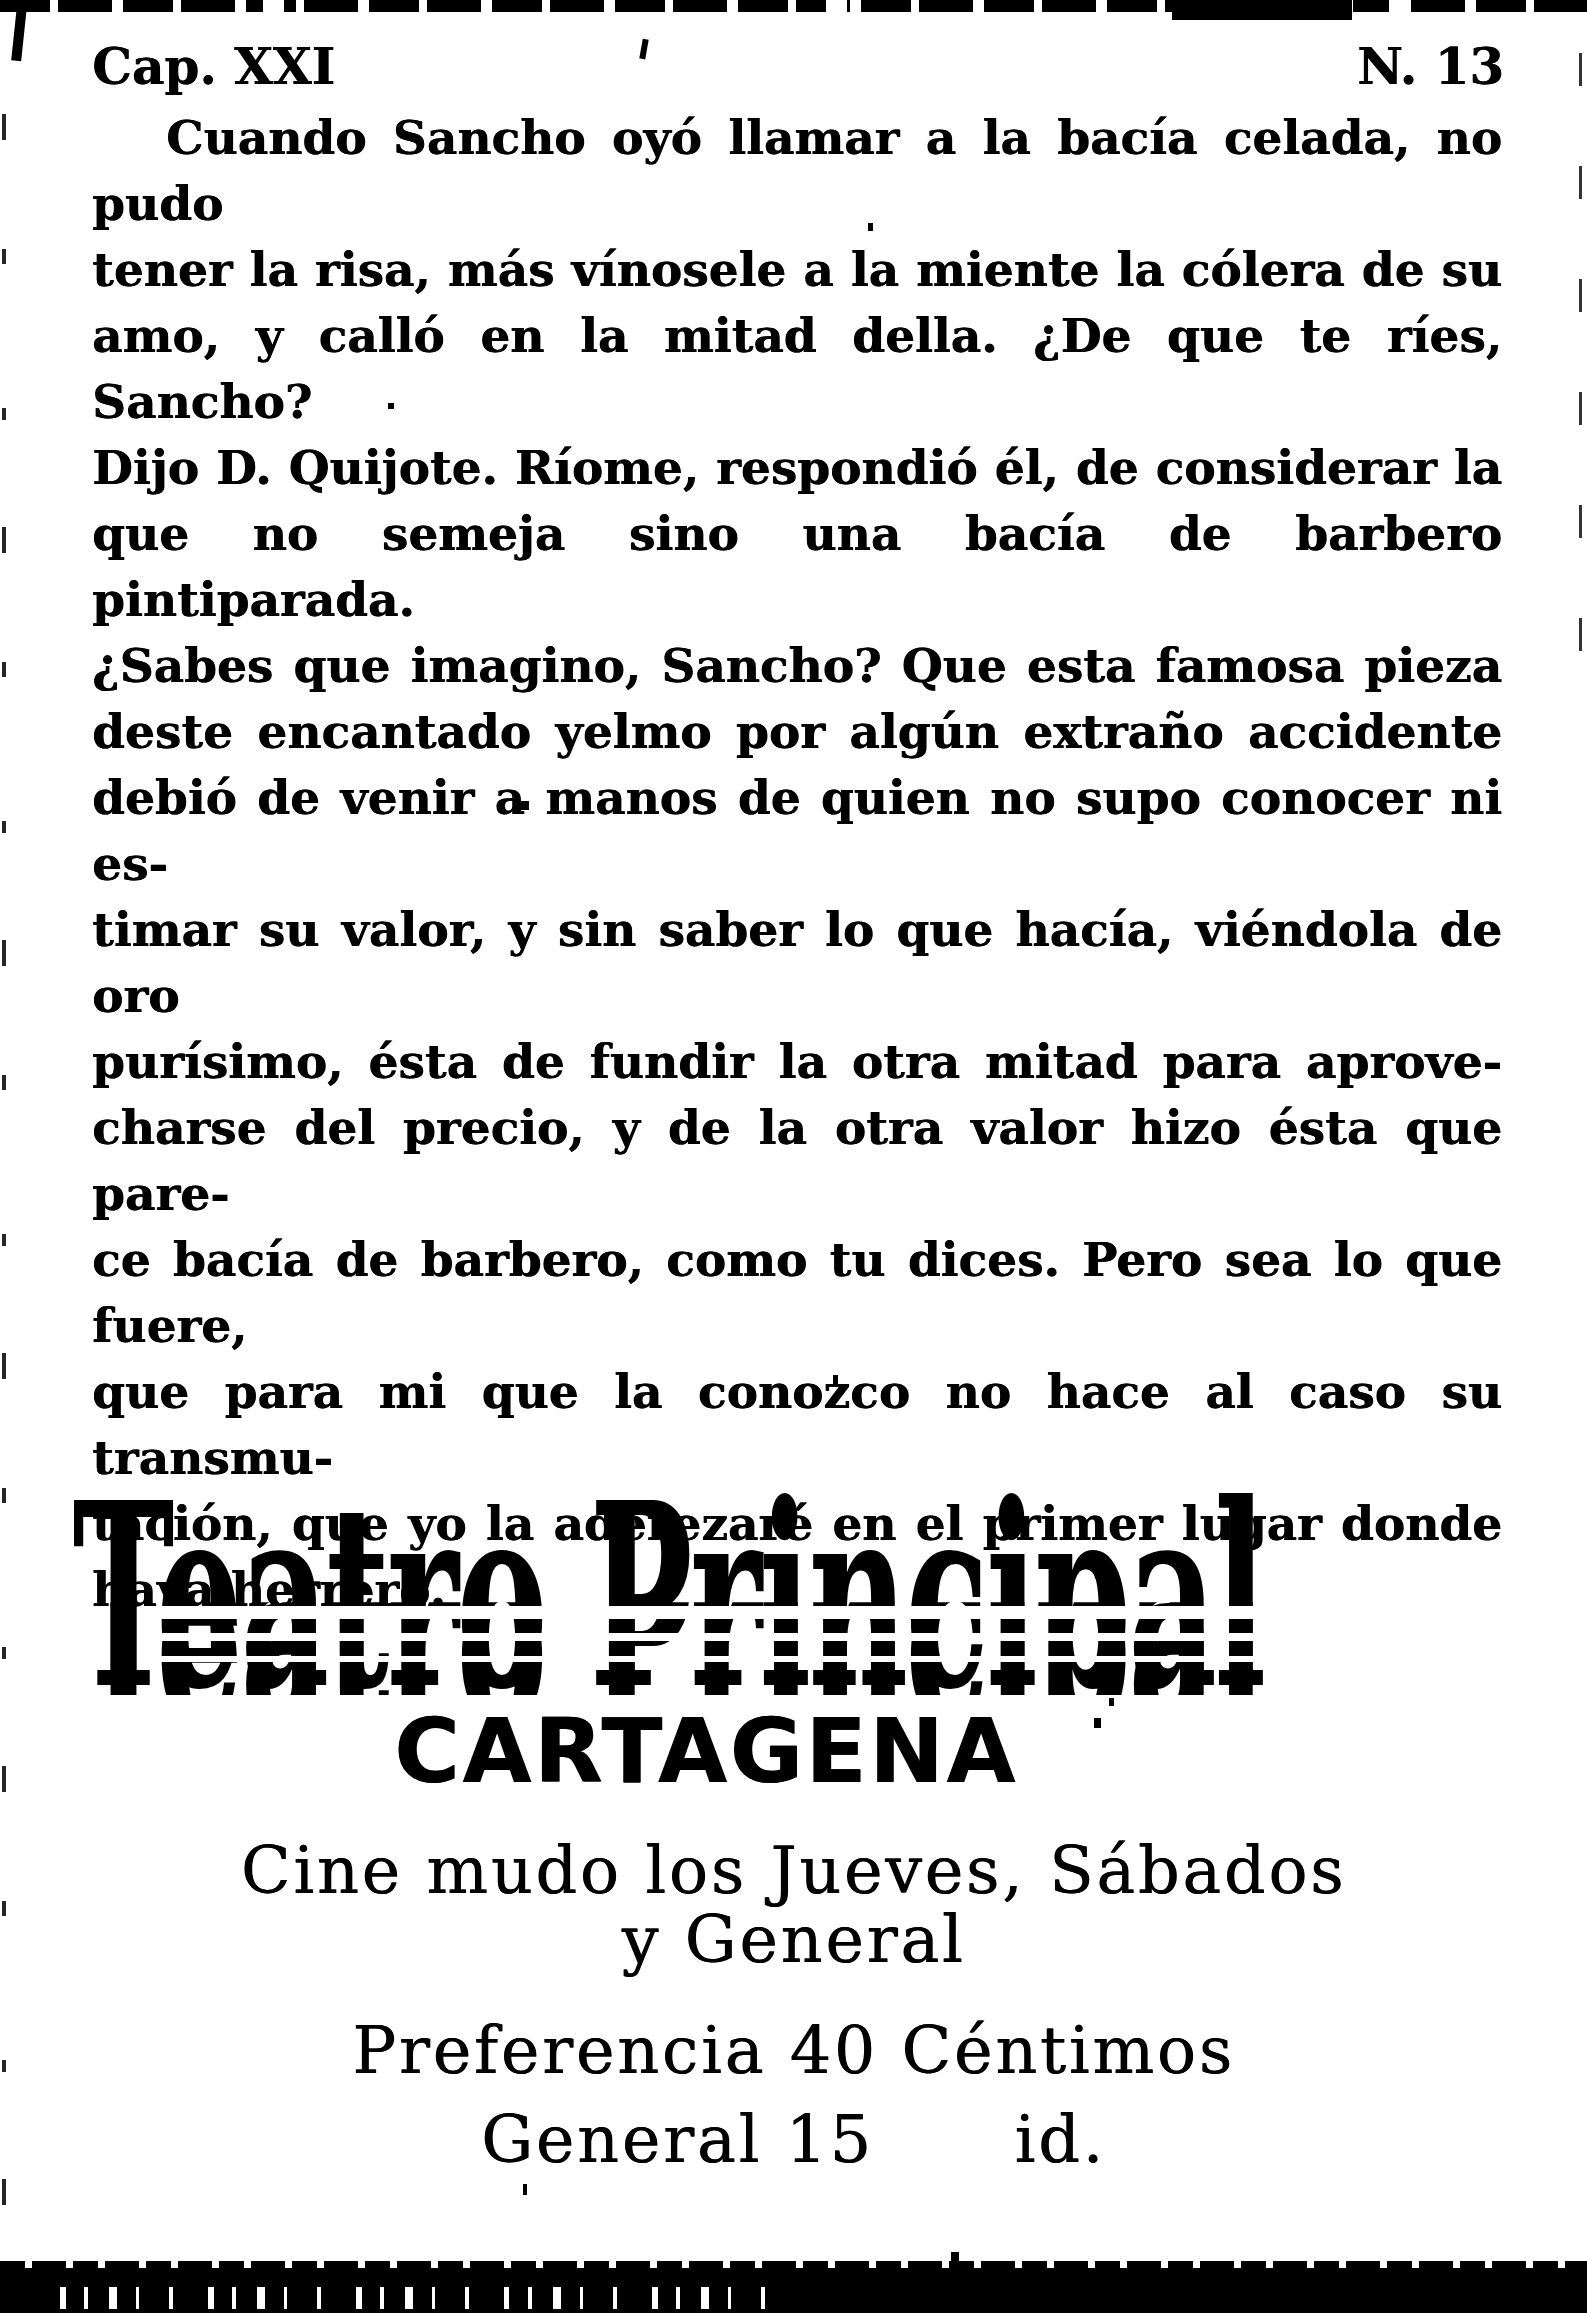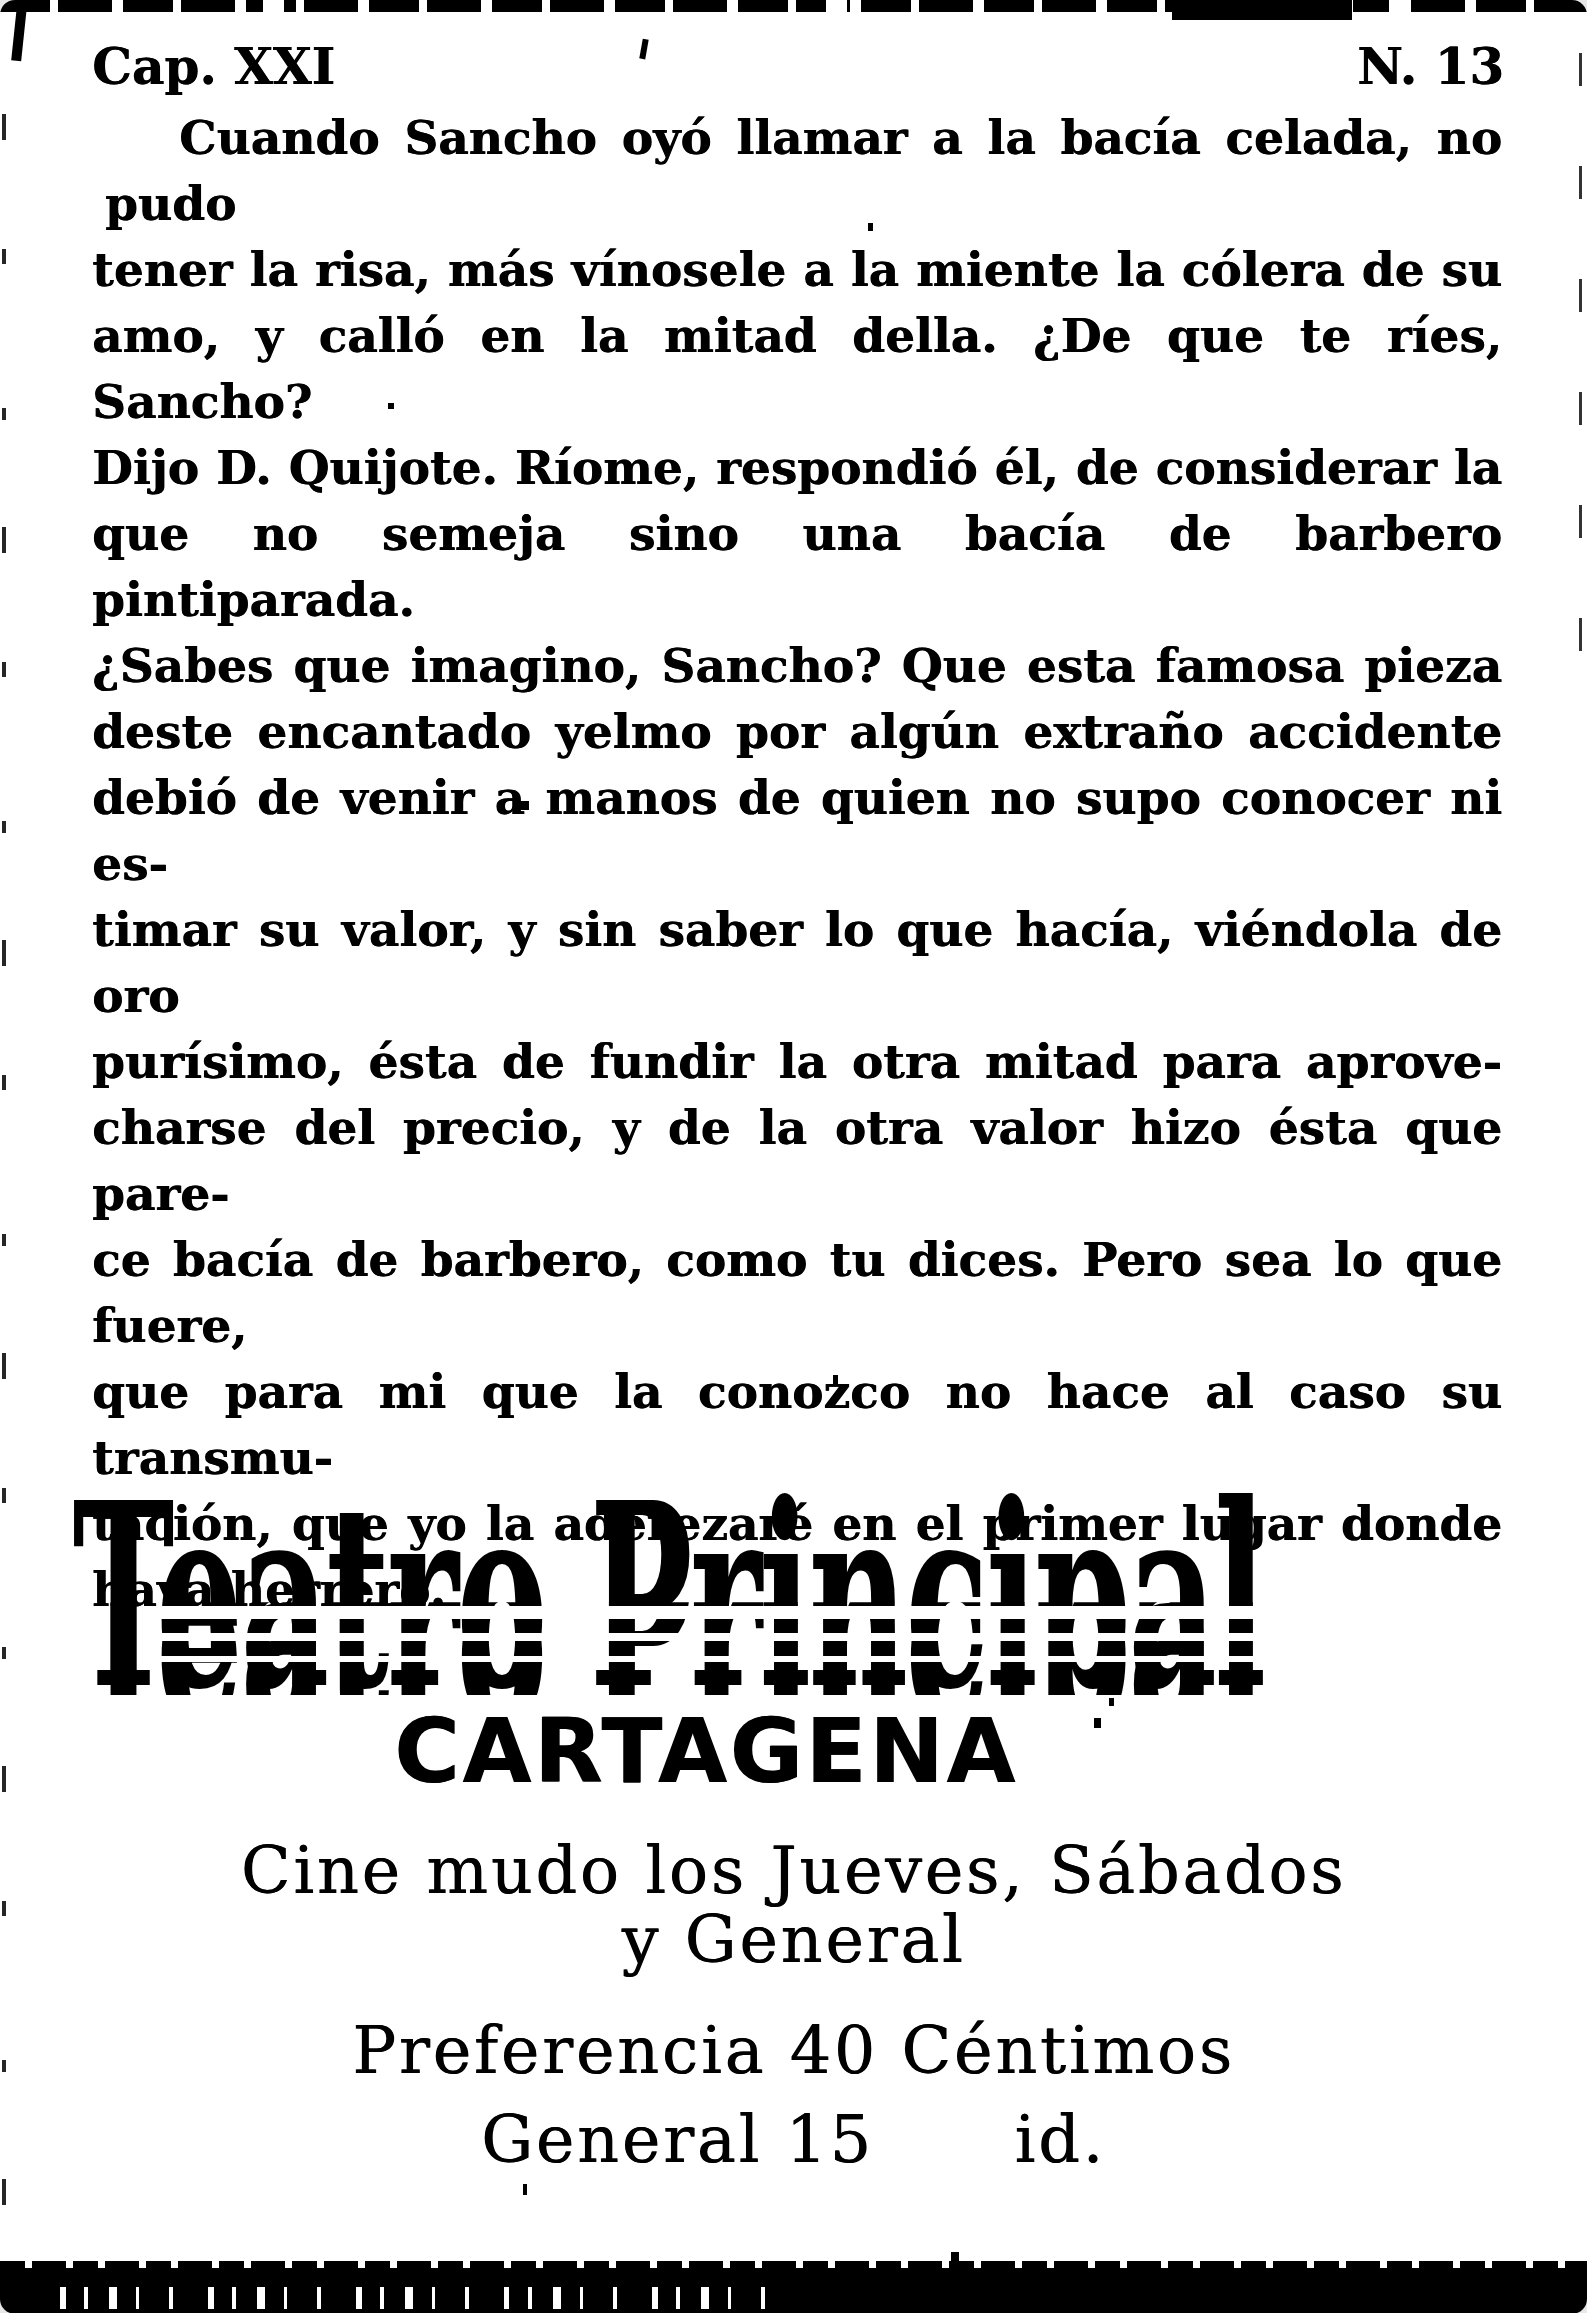--- a/index.html
+++ b/index.html
@@ -4,21 +4,20 @@
 <style>
   html, body { margin: 0; padding: 0; background: #e8e8e8; }
   .page {
     position: relative;
     width: 1587px;
     height: 2314px;
     background: #ffffff;
     overflow: hidden;
     color: #000;
     font-family: "DejaVu Serif", serif;
-    border-radius: 15px;
   }
 
   
   .top-edge {
     position: absolute; top: 0; left: 0; width: 1587px; height: 12px;
     background:
       repeating-linear-gradient(90deg, transparent 0 263px, #fff 263px 284px, transparent 284px 563px),
       repeating-linear-gradient(90deg, #000 0 50px, transparent 50px 58px, #000 58px 112px, transparent 112px 123px);
   }
   .top-edge-lump {
@@ -53,21 +52,21 @@
   }
 
   
   .body-text { position: absolute; top: 105px; left: 92px; width: 1410px; }
   .bline {
     font-size: 47px; line-height: 66px; font-weight: bold;
     text-align: justify; text-align-last: justify;
     text-shadow: 0.6px 0 currentColor;
     white-space: normal;
   }
-  .bline.first { text-indent: 74px; margin-left: 13px; }
+  .bline.first { text-indent: 74px; }
   .bline.last  { text-align-last: left; }
 
   
   .teatro-wrap {
     position: absolute; top: 1469px; left: 0; width: 1336px; height: 226px;
     overflow: hidden;
   }
   .teatro-copy {
     position: absolute; left: 0; width: 100%; text-align: center;
     font-family: "DejaVu Serif", serif; font-weight: bold;

